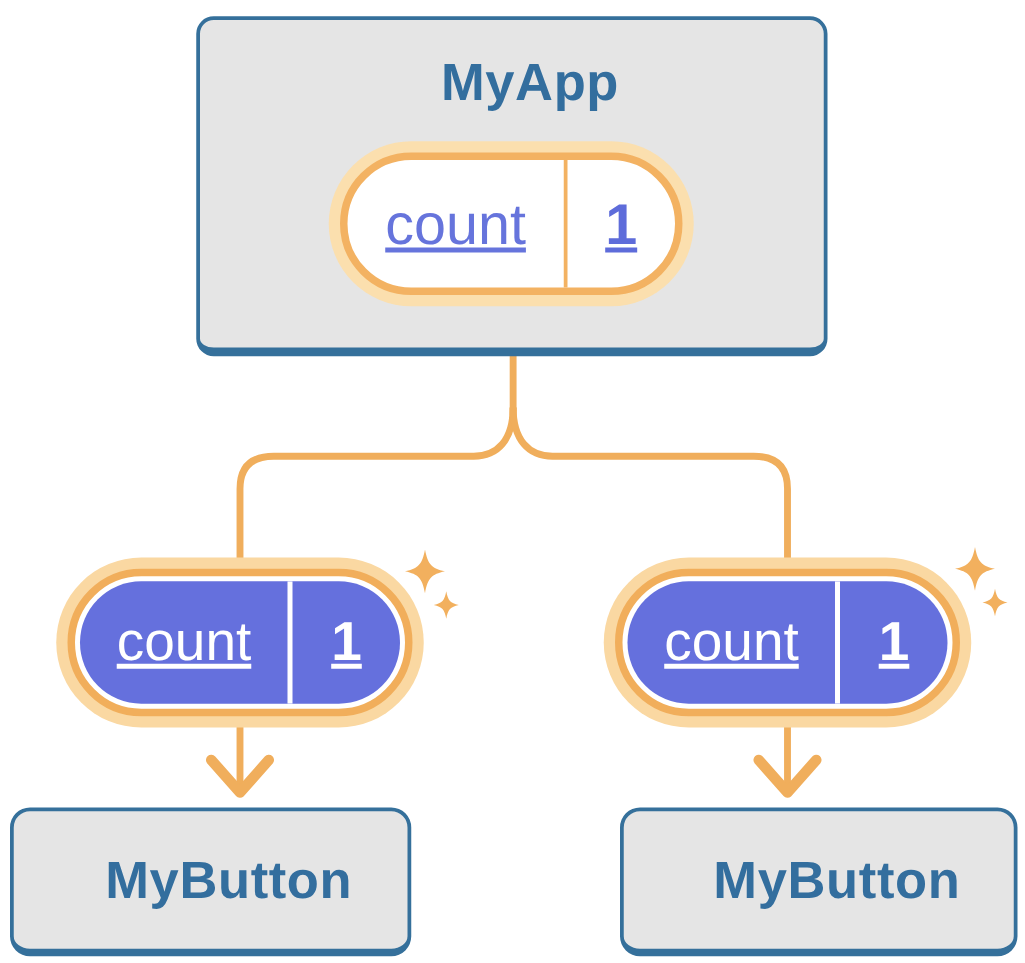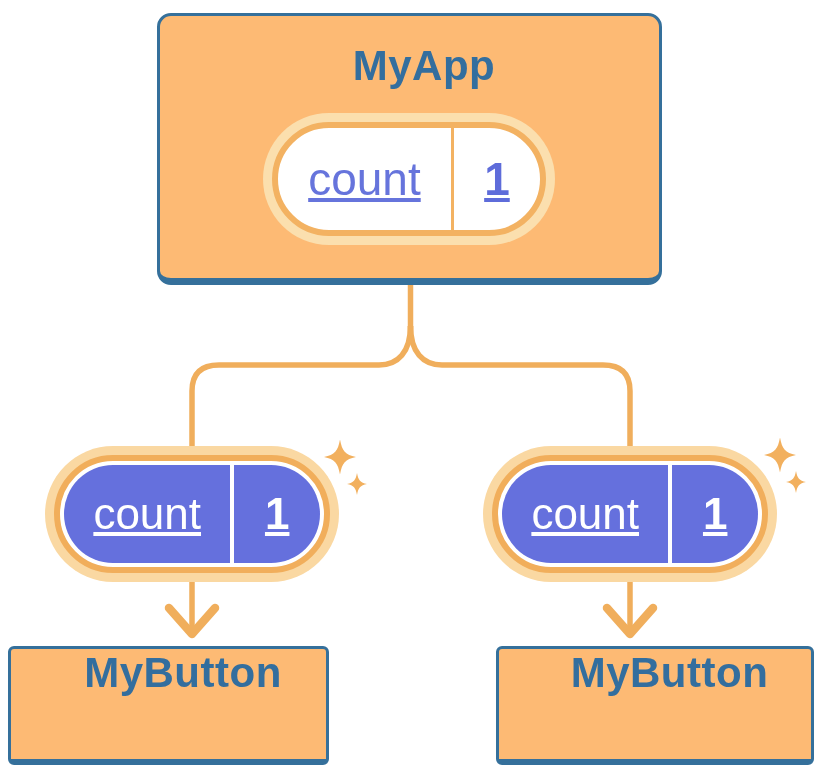--- a/index.html
+++ b/index.html
@@ -10,38 +10,39 @@
     background: #ffffff;
     font-family: "Liberation Sans", sans-serif;
     overflow: hidden;
   }
   .wires { position: absolute; left: 0; top: 0; width: 820px; height: 770px; }
 
   
   .card {
     position: absolute;
     box-sizing: border-box;
-    background: #fdba74;
+    background: #e5e5e5;
     border: 3px solid #35709B;
     border-radius: 14px;
     padding-left: 29px;
   }
   .root-card { left: 157px; top: 13px; width: 505px; height: 272px; border-bottom-width: 7px; }
   .card-title {
     text-align: center;
     font-size: 42px;
     font-weight: bold;
     color: #336E9E;
     letter-spacing: 0.5px;
   }
   .root-card .card-title { margin-top: 26px; }
   .button-card {
-    border-radius: 6px;
+    border-radius: 16px;
     border-bottom-width: 6px;
     display: flex;
+    align-items: center;
     justify-content: center;
   }
   .button-card.left  { left: 8px;   top: 646px; width: 321px; height: 119px; }
   .button-card.right { left: 496px; top: 646px; width: 318px; height: 119px; }
 
   
   .pill {
     position: absolute;
     box-sizing: border-box;
     border-radius: 999px;

